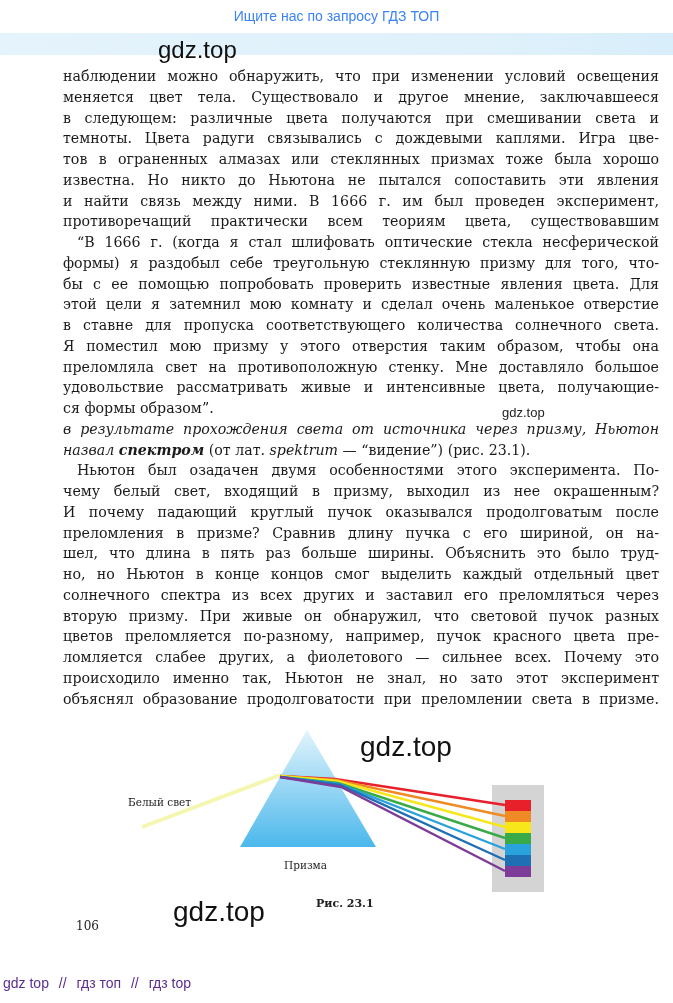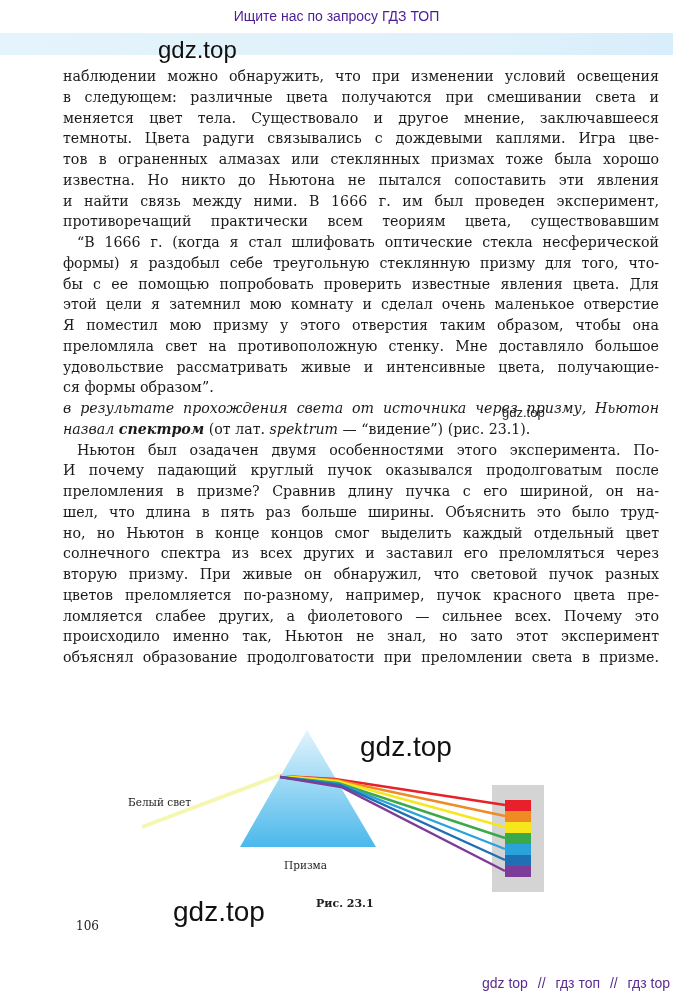--- a/index.html
+++ b/index.html
@@ -4,21 +4,21 @@
 <style>
   html, body { margin:0; padding:0; }
   body {
     width:673px; height:1003px; position:relative; overflow:hidden;
     background:#ffffff;
     font-family:"DejaVu Serif", serif;
   }
   .top-banner {
     position:absolute; left:0; top:0; width:673px; height:32px;
     text-align:center; line-height:32px;
-    font-family:"Liberation Sans", sans-serif; font-size:14px; color:#4c1d95;
+    font-family:"Liberation Sans", sans-serif; font-size:14px; color:#3b82f6;
   }
   .header-band {
     position:absolute; left:0; top:33px; width:673px; height:22px;
     background:linear-gradient(to right,#e4f3fc 0%,#e0f1fb 70%,#d8eefa 100%);
   }
   .wm {
     position:absolute; font-family:"Liberation Sans", sans-serif; color:#111;
   }
   .wm-top { left:158px; top:36px; font-size:24px; }
   .wm-mid { left:502px; top:405px; font-size:13px; color:#222; }
@@ -44,63 +44,65 @@
   .lbl-prism { left:184px; top:131px; }
   .caption {
     position:absolute; left:316px; top:897px;
     font-family:"DejaVu Serif", serif; font-size:11px; font-weight:bold; color:#222;
   }
   .page-num {
     position:absolute; left:76px; top:919px;
     font-family:"DejaVu Serif", serif; font-size:12px; color:#222;
   }
   .footer-links {
-    position:absolute; left:0; top:975px; width:673px; text-align:right;
+    position:absolute; left:0; top:975px; width:673px; text-align:left;
     font-family:"Liberation Sans", sans-serif; font-size:14px; color:#5b2d91;
   }
   .footer-links span { margin:0 3px; }
 </style>
 </head>
 <body>
 
 <div class="top-banner">Ищите нас по запросу ГДЗ ТОП</div>
 <div class="header-band"></div>
 <div class="wm wm-top">gdz.top</div>
 
 <div class="page-text">
 
   <div>
     <div class="line">наблюдении можно обнаружить, что при изменении условий освещения</div>
+    <div class="line">меняется цвет тела. Существовало и другое мнение, заключавшееся</div>
     <div class="line">в следующем: различные цвета получаются при смешивании света и</div>
-    <div class="line">меняется цвет тела. Существовало и другое мнение, заключавшееся</div>
     <div class="line">темноты. Цвета радуги связывались с дождевыми каплями. Игра цве-</div>
     <div class="line">тов в ограненных алмазах или стеклянных призмах тоже была хорошо</div>
     <div class="line">известна. Но никто до Ньютона не пытался сопоставить эти явления</div>
     <div class="line">и найти связь между ними. В 1666 г. им был проведен эксперимент,</div>
     <div class="line">противоречащий практически всем теориям цвета, существовавшим</div>
   </div>
 
   <div>
     <div class="line indent">“В 1666 г. (когда я стал шлифовать оптические стекла несферической</div>
     <div class="line">формы) я раздобыл себе треугольную стеклянную призму для того, что-</div>
     <div class="line">бы с ее помощью попробовать проверить известные явления цвета. Для</div>
     <div class="line">этой цели я затемнил мою комнату и сделал очень маленькое отверстие</div>
+    <div class="line">в ставне для пропуска соответствующего количества солнечного света.</div>
     <div class="line">Я поместил мою призму у этого отверстия таким образом, чтобы она</div>
     <div class="line">преломляла свет на противоположную стенку. Мне доставляло большое</div>
     <div class="line">удовольствие рассматривать живые и интенсивные цвета, получающие-</div>
     <div class="line last">ся формы образом”.</div>
   </div>
 
   <div>
     <div class="line italic">в результате прохождения света от источника через призму, Ньютон</div>
     <div class="line last"><span class="italic">назвал </span><span class="bolditalic">спектром</span><span> (от лат. </span><span class="italic">spektrum</span><span> — “видение”) (рис. 23.1).</span></div>
   </div>
 
   <div>
     <div class="line indent">Ньютон был озадачен двумя особенностями этого эксперимента. По-</div>
+    <div class="line">чему белый свет, входящий в призму, выходил из нее окрашенным?</div>
     <div class="line">И почему падающий круглый пучок оказывался продолговатым после</div>
     <div class="line">преломления в призме? Сравнив длину пучка с его шириной, он на-</div>
     <div class="line">шел, что длина в пять раз больше ширины. Объяснить это было труд-</div>
     <div class="line">но, но Ньютон в конце концов смог выделить каждый отдельный цвет</div>
     <div class="line">солнечного спектра из всех других и заставил его преломляться через</div>
     <div class="line">вторую призму. При живые он обнаружил, что световой пучок разных</div>
     <div class="line">цветов преломляется по-разному, например, пучок красного цвета пре-</div>
     <div class="line">ломляется слабее других, а фиолетового — сильнее всех. Почему это</div>
     <div class="line">происходило именно так, Ньютон не знал, но зато этот эксперимент</div>
     <div class="line">объяснял образование продолговатости при преломлении света в призме.</div>

